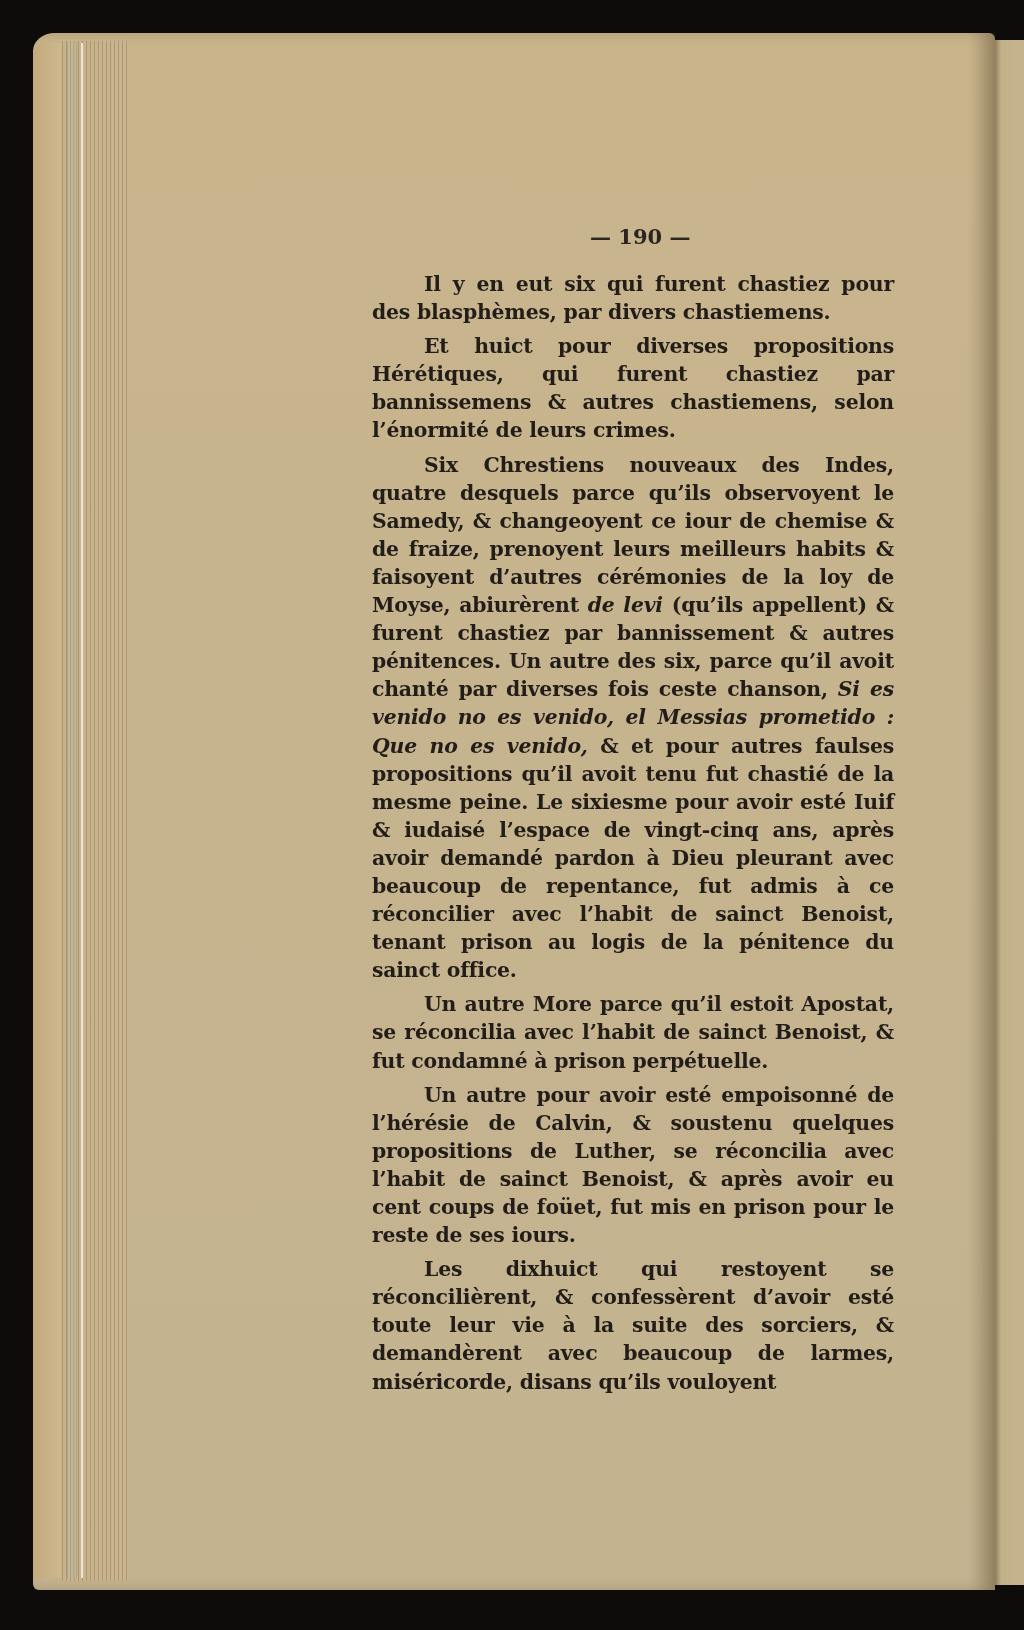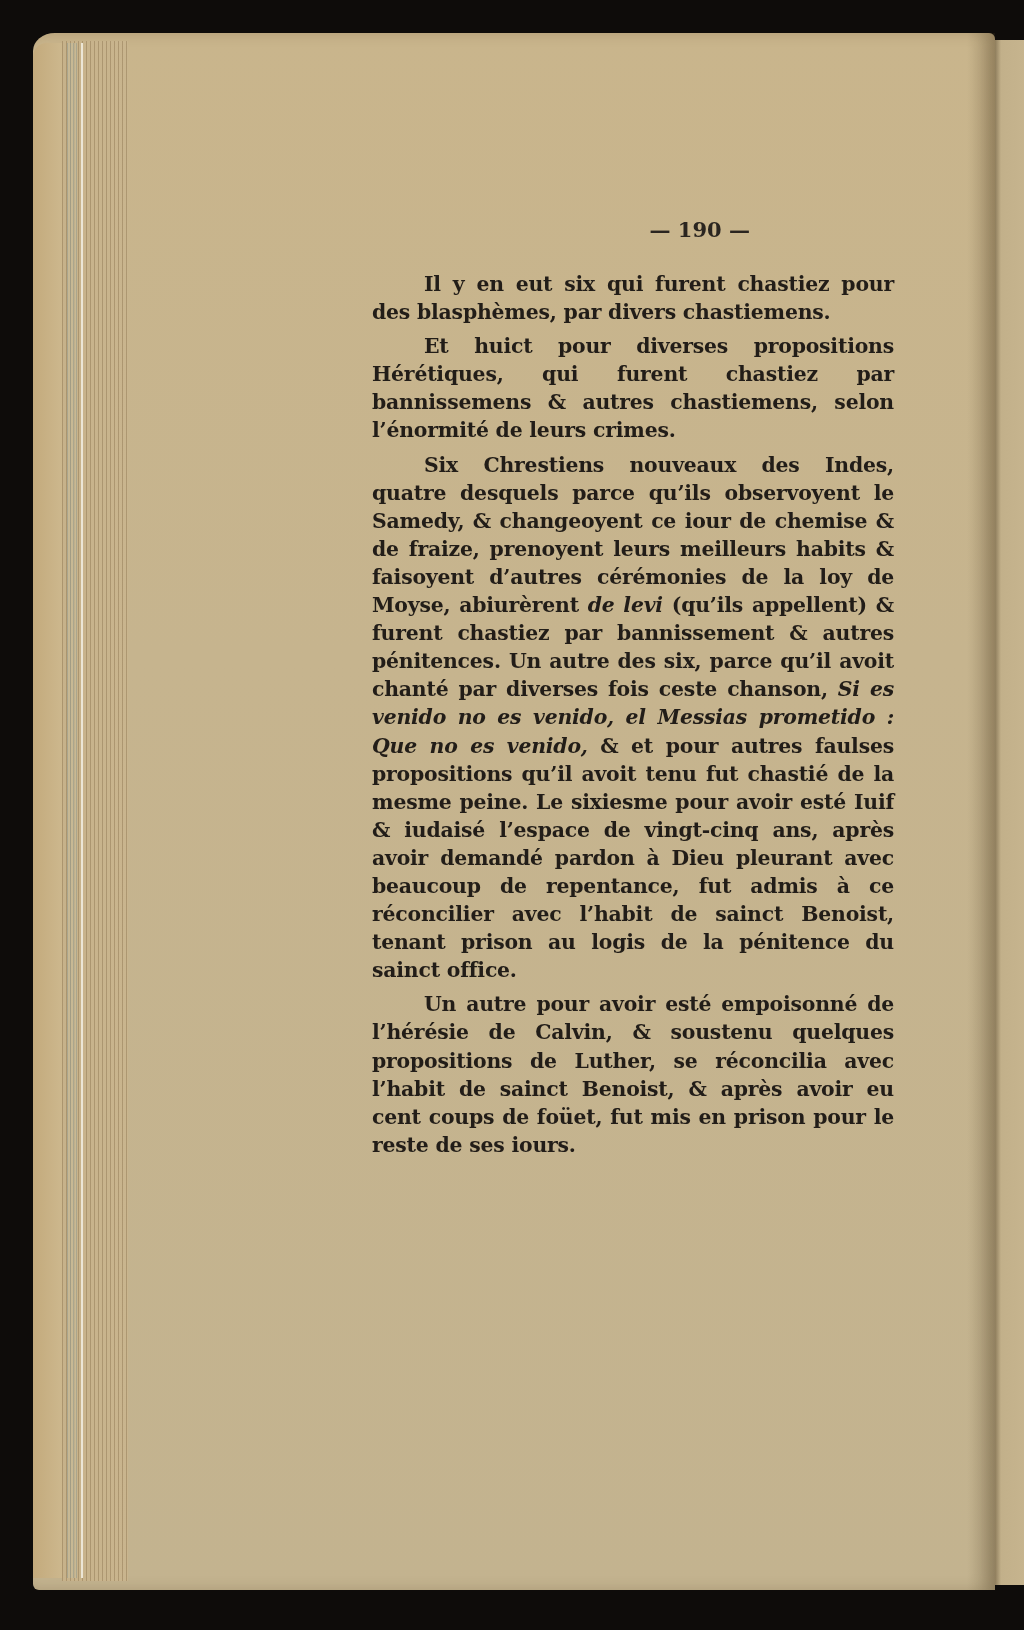--- a/index.html
+++ b/index.html
@@ -40,22 +40,22 @@
     }
     .gutter-shadow {
       position: absolute; right: 0; top: 0; width: 28px; height: 100%;
       background: linear-gradient(90deg, rgba(0,0,0,0), rgba(70,55,30,0.25));
     }
     .next-page {
       position: absolute; left: 995px; top: 40px; width: 29px; height: 1545px;
       background: linear-gradient(90deg, #8e7d5c 0, #c2b08a 6px, #c6b48e 100%);
     }
     .page-number {
-      position: absolute; left: 590px; top: 217px; width: 160px;
-      text-align: right; font-size: 21px; color: #2a2520;
+      position: absolute; left: 590px; top: 224px; width: 160px;
+      text-align: left; font-size: 21px; color: #2a2520;
       font-weight: bold;
     }
     .text-block {
       position: absolute; left: 372px; top: 270px; width: 538px;
       color: #221d18;
       font-size: 20.4px; line-height: 28.1px;
       font-weight: bold;
       letter-spacing: -0.2px;
     }
     .para {
@@ -77,14 +77,16 @@
   <div class="gutter-shadow"></div>
 </div>
 <div class="next-page"></div>
 
 <div class="page-number">— 190 —</div>
 
 <div class="text-block" id="text-block">
     <p class="para"><span>Il y en eut six qui furent chastiez pour des blasphèmes, par divers chastiemens.</span></p>
     <p class="para"><span>Et huict pour diverses propositions Héréti­ques, qui furent chastiez par bannissemens &amp; autres chastiemens, selon l’énormité de leurs crimes.</span></p>
     <p class="para"><span>Six Chrestiens nouveaux des Indes, quatre desquels parce qu’ils observoyent le Samedy, &amp; changeoyent ce iour de chemise &amp; de fraize, prenoyent leurs meilleurs habits &amp; faisoyent d’au­tres cérémonies de la loy de Moyse, abiurèrent </span><i>de levi</i><span> (qu’ils appellent) &amp; furent chastiez par bannissement &amp; autres pénitences. Un autre des six, parce qu’il avoit chanté par diverses fois ceste chanson, </span><i>Si es venido no es venido, el Messias prometido : Que no es venido,</i><span> &amp; et pour autres faulses propositions qu’il avoit tenu fut chastié de la mesme peine. Le sixiesme pour avoir esté Iuif &amp; iudaisé l’espace de vingt-cinq ans, après avoir demandé pardon à Dieu pleurant avec beau­coup de repentance, fut admis à ce réconcilier avec l’habit de sainct Benoist, tenant prison au logis de la pénitence du sainct office.</span></p>
+    <p class="para"><span>Un autre More parce qu’il estoit Apostat, se réconcilia avec l’habit de sainct Benoist, &amp; fut condamné à prison perpétuelle.</span></p>
     <p class="para"><span>Un autre pour avoir esté empoisonné de l’hé­résie de Calvin, &amp; soustenu quelques propositions de Luther, se réconcilia avec l’habit de sainct Benoist, &amp; après avoir eu cent coups de foüet, fut mis en prison pour le reste de ses iours.</span></p>
+    <p class="para"><span>Les dixhuict qui restoyent se réconcilièrent, &amp; confessèrent d’avoir esté toute leur vie à la sui­te des sorciers, &amp; demandèrent avec beaucoup de larmes, miséricorde, disans qu’ils vouloyent</span></p>
   </div>
 
 </body></html>

